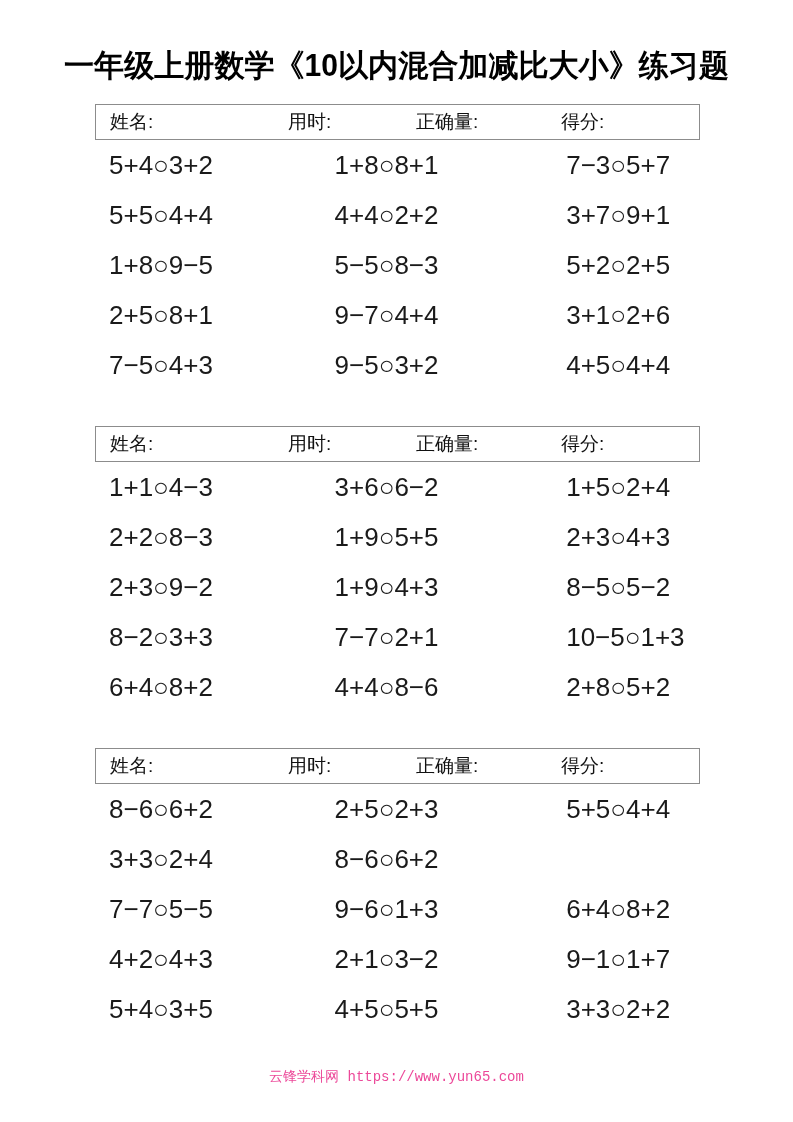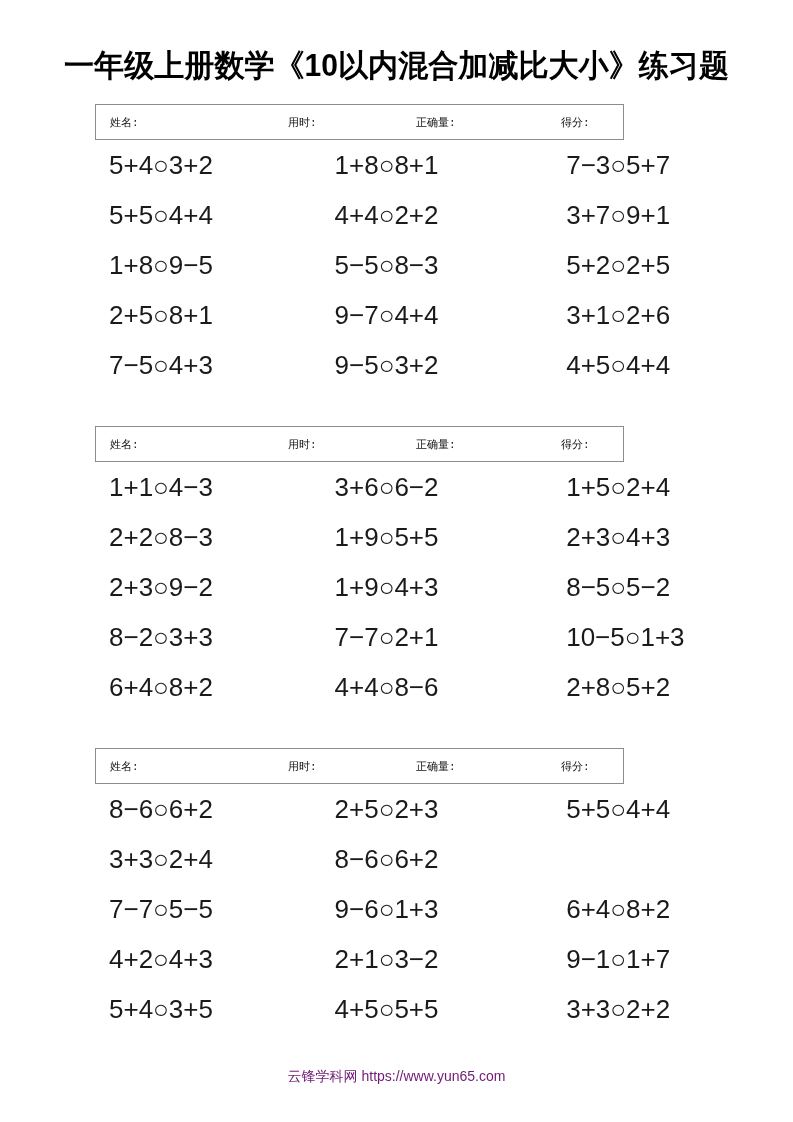--- a/index.html
+++ b/index.html
@@ -47,27 +47,27 @@
     left: 95px;
     width: 605px;
   }
   #block-0 { top: 104px; }
   #block-1 { top: 426px; }
   #block-2 { top: 748px; }
 
   
   .info-bar {
     box-sizing: border-box;
-    width: 529px;
+    width: 605px;
     height: 36px;
     border: 1px solid #8c8c8c;
     background: #ffffff;
     position: relative;
-    font-family: Liberation Mono, monospace;
-    font-size: 11px;
+    font-family: Liberation Sans, sans-serif;
+    font-size: 19px;
   }
   .info-field {
     position: absolute;
     top: 50%;
     transform: translateY(-50%);
     white-space: nowrap;
     color: #111;
   }
   .info-field.f0 { left: 14px; }
   .info-field.f1 { left: 176px; margin-left: 16px; }
@@ -96,23 +96,23 @@
   .prob-cell.c1 { padding-left: 24px; }
   .prob-cell.c2 { padding-left: 30px; }
 
   
   .footer {
     position: absolute;
     top: 1068px;
     left: 0;
     width: 793px;
     text-align: center;
-    font-family: Liberation Sans, sans-serif;
+    font-family: Liberation Mono, monospace;
     font-size: 14px;
-    color: #701a75;
+    color: #ec4899;
     white-space: nowrap;
   }
 </style>
 </head>
 <body>
 
 <div class="page">
 
   <div class="title">一年级上册数学《10以内混合加减比大小》练习题</div>
 

